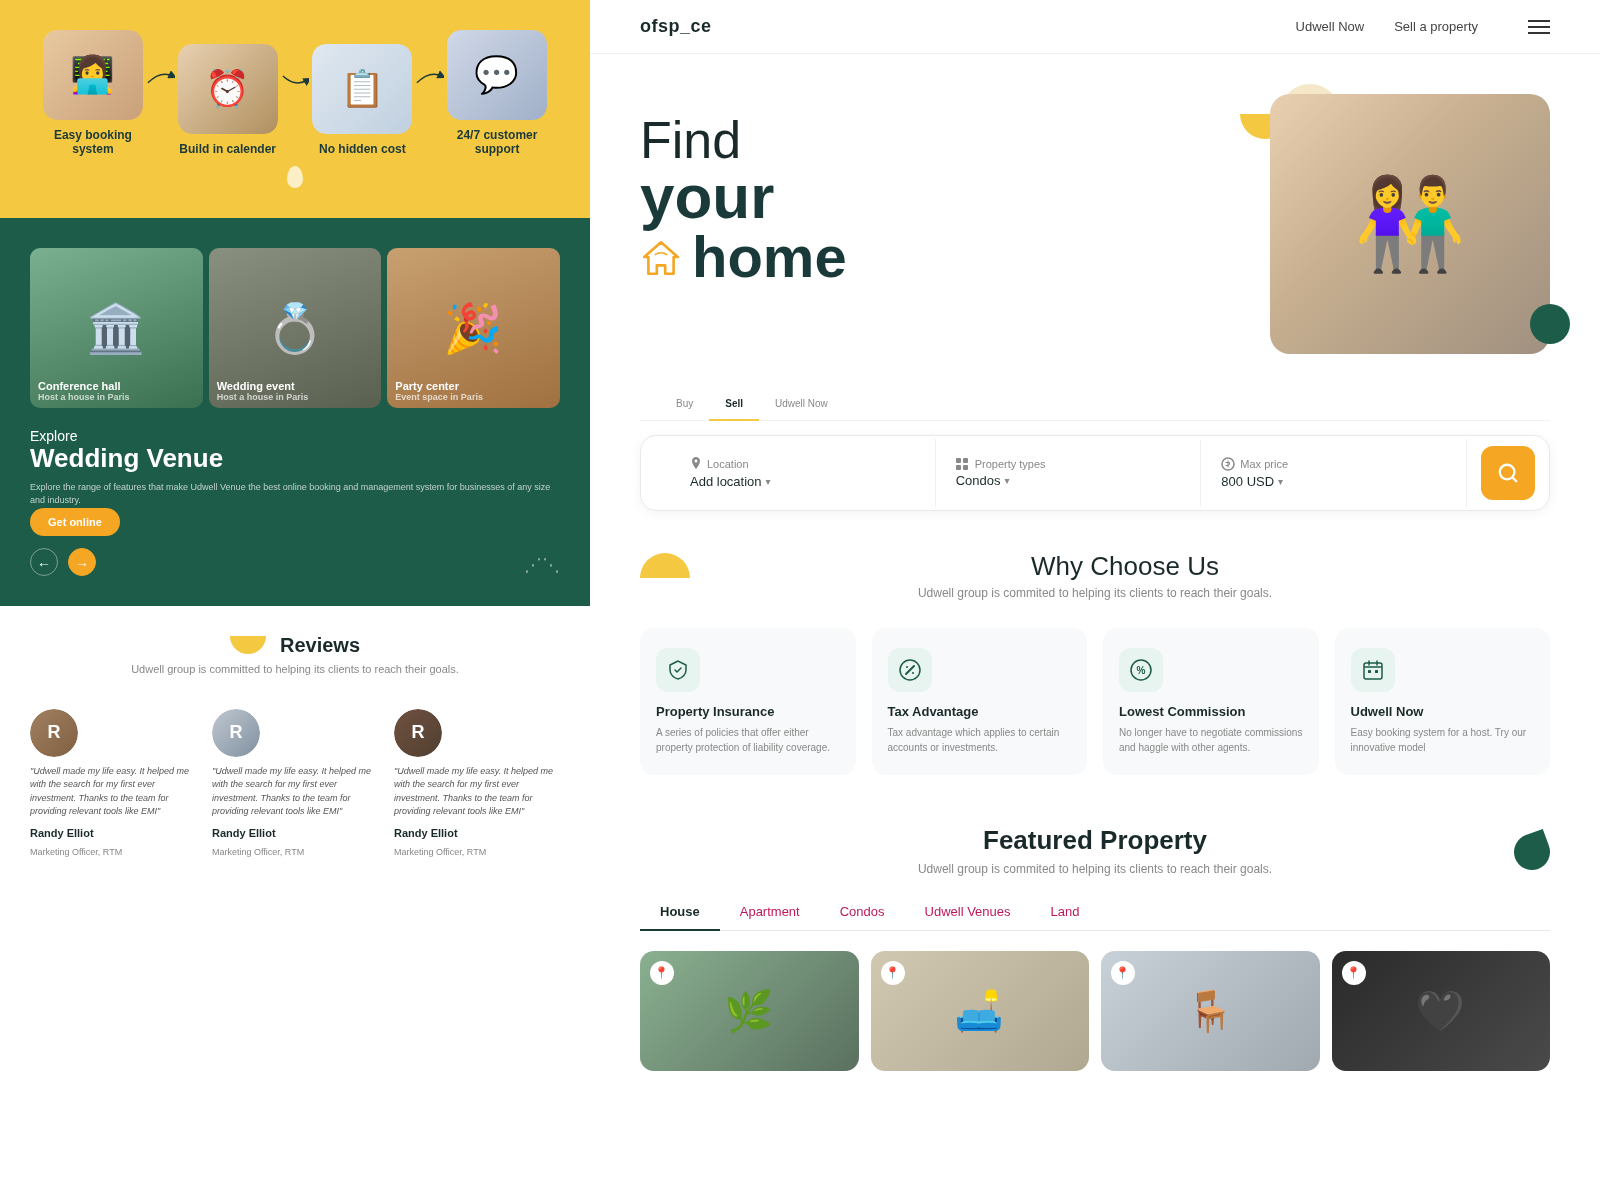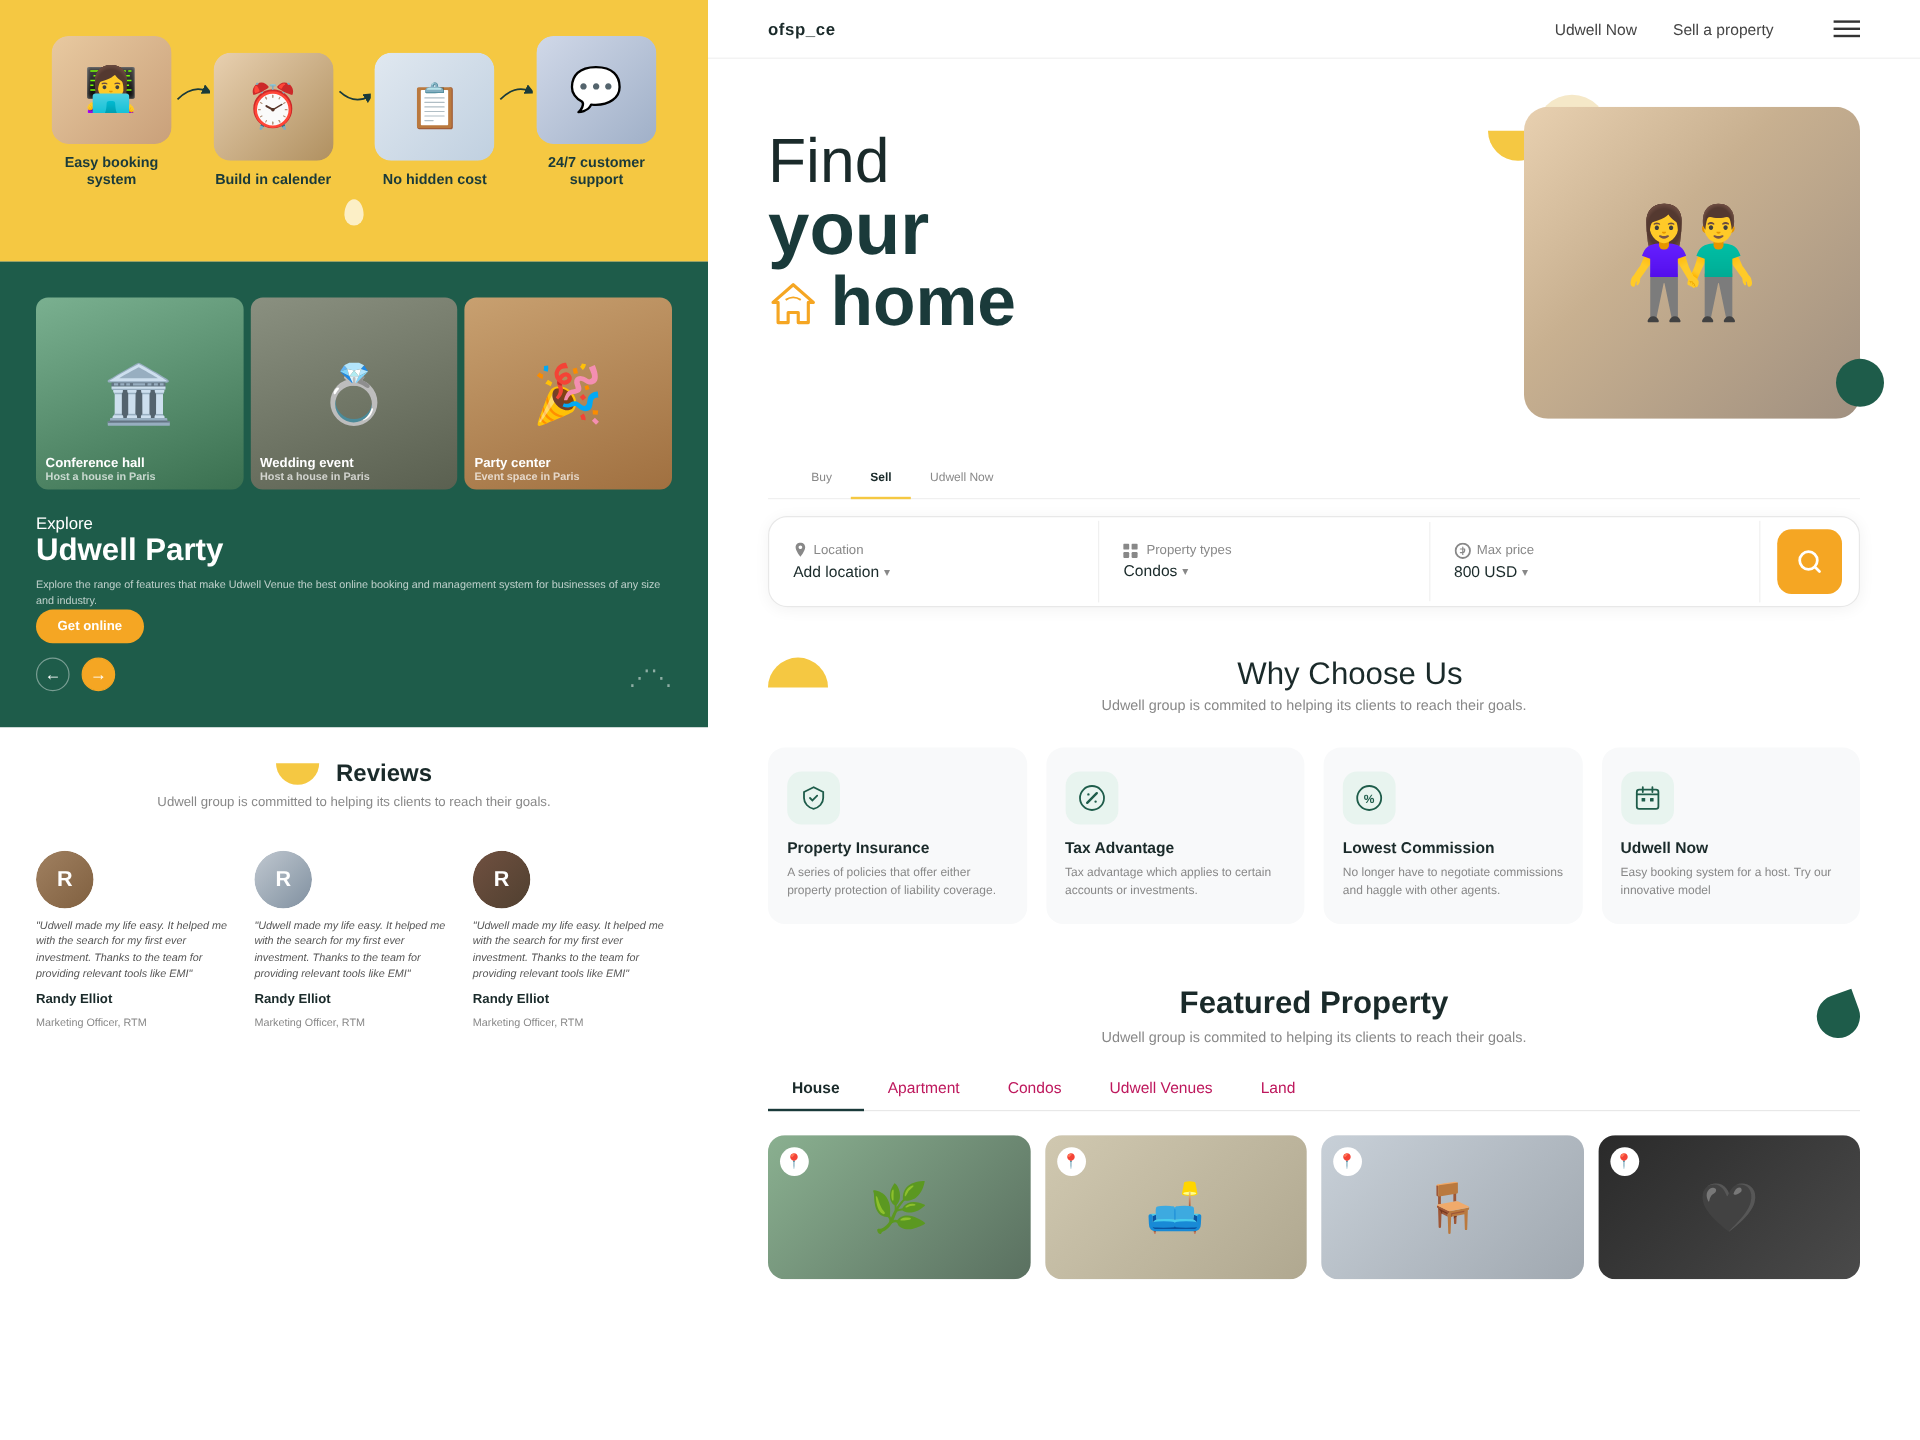--- a/index.html
+++ b/index.html
@@ -260,21 +260,21 @@
     }
 
     
     .navbar {
       display: flex;
       align-items: center;
       padding: 16px 50px;
       border-bottom: 1px solid #f0f0f0;
     }
     .logo {
-      font-size: 14px;
+      font-size: 18px;
       font-weight: 700;
       color: #1a2a2a;
       letter-spacing: 0.5px;
       flex: 1;
     }
     .nav-links {
       display: flex;
       gap: 30px;
       align-items: center;
     }
@@ -399,20 +399,21 @@
       border-bottom: 2px solid #f5c842;
     }
     .search-container {
       margin: 0 50px;
       border: 1px solid #e8e8e8;
       border-radius: 16px;
       display: flex;
       align-items: center;
       box-shadow: 0 2px 12px rgba(0,0,0,0.05);
       margin-top: 14px;
+      padding-left: 29px;
     }
     .search-field {
       flex: 1;
       padding: 18px 20px;
       border-right: 1px solid #f0f0f0;
       cursor: pointer;
     }
     .search-field-label {
       font-size: 11px;
       color: #888;
@@ -668,21 +669,21 @@
         <div style="font-size:48px;display:flex;align-items:center;justify-content:center;height:100%;">🎉</div>
         <div class="venue-img-label">
           <span style="font-size:11px;font-weight:700;">Party center</span><br>
           <span class="venue-caption">Event space in Paris</span>
         </div>
       </div>
     </div>
     <div class="venue-content">
       <div class="venue-text-col">
         <div class="venue-explore">Explore</div>
-        <div class="venue-title">Udwell Party</div>
+        <div class="venue-title">Wedding Venue</div>
         <div class="venue-desc">Explore the range of features that make Udwell Venue the best online booking and management system for businesses of any size and industry.</div>
         <button class="btn-get-started">Get online</button>
       </div>
     </div>
     <div class="venue-nav">
       <div class="nav-arrow">←</div>
       <div class="nav-arrow active">→</div>
     </div>
     <div class="zigzag-deco">⋰⋱</div>
   </div>

